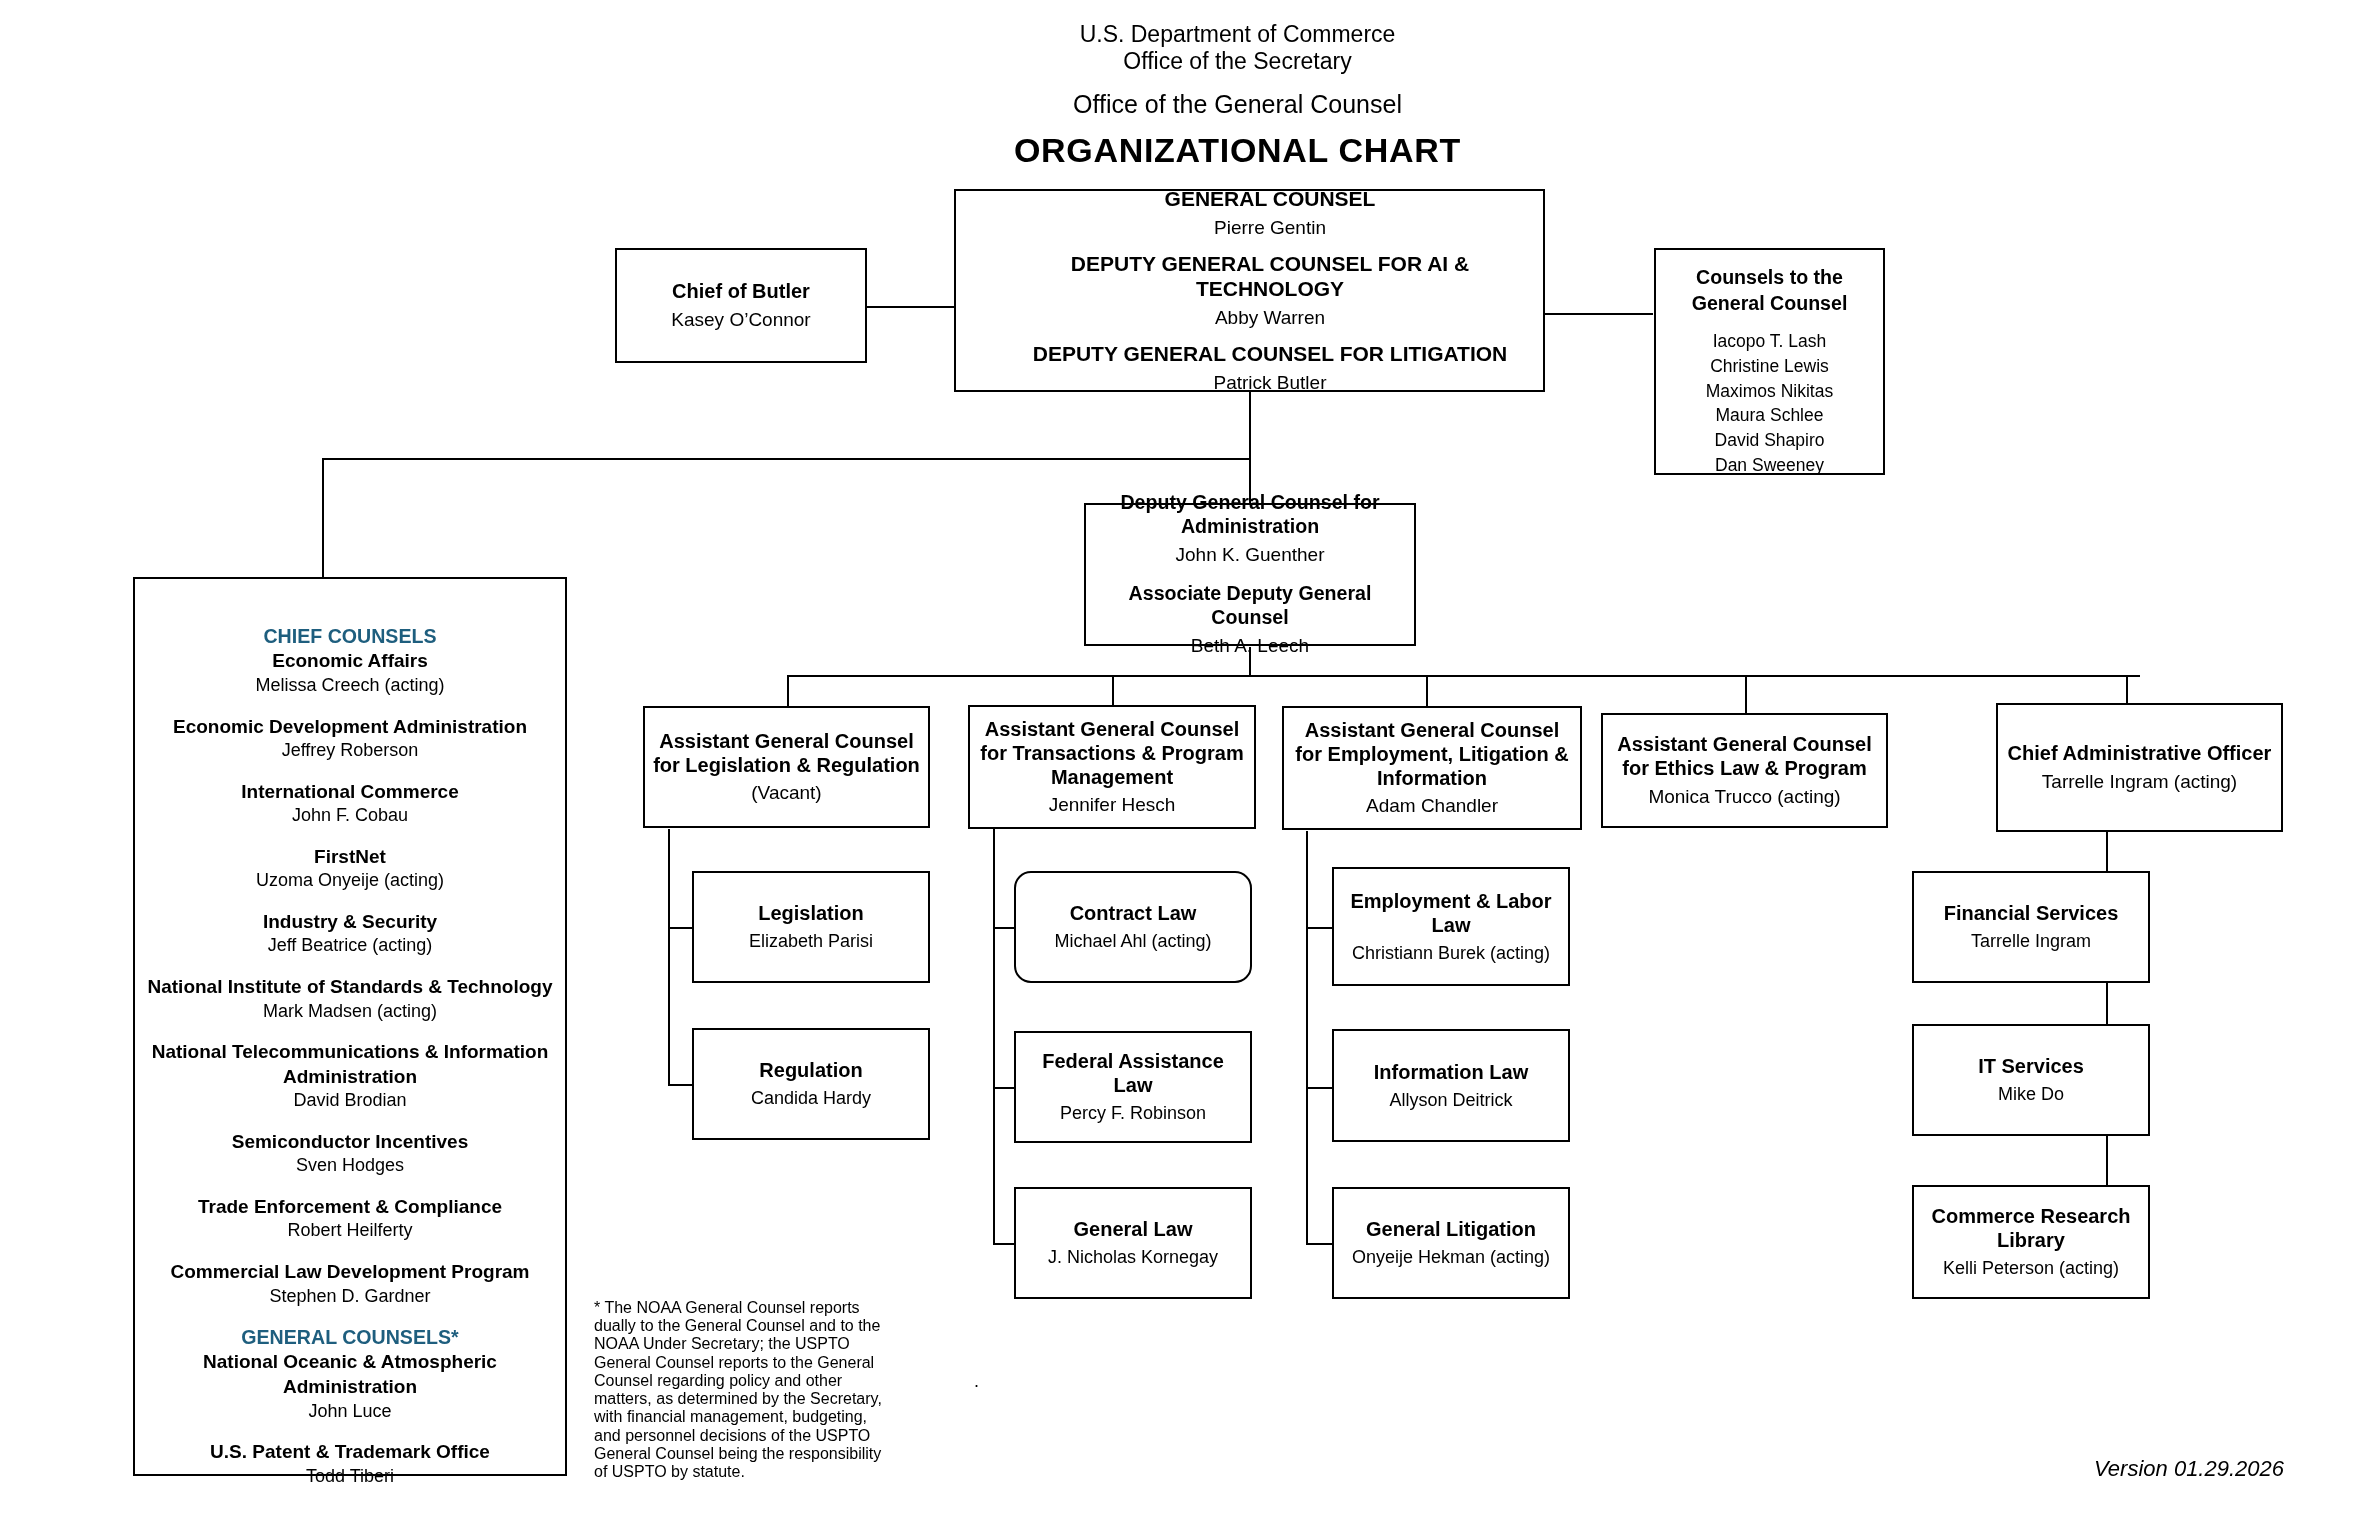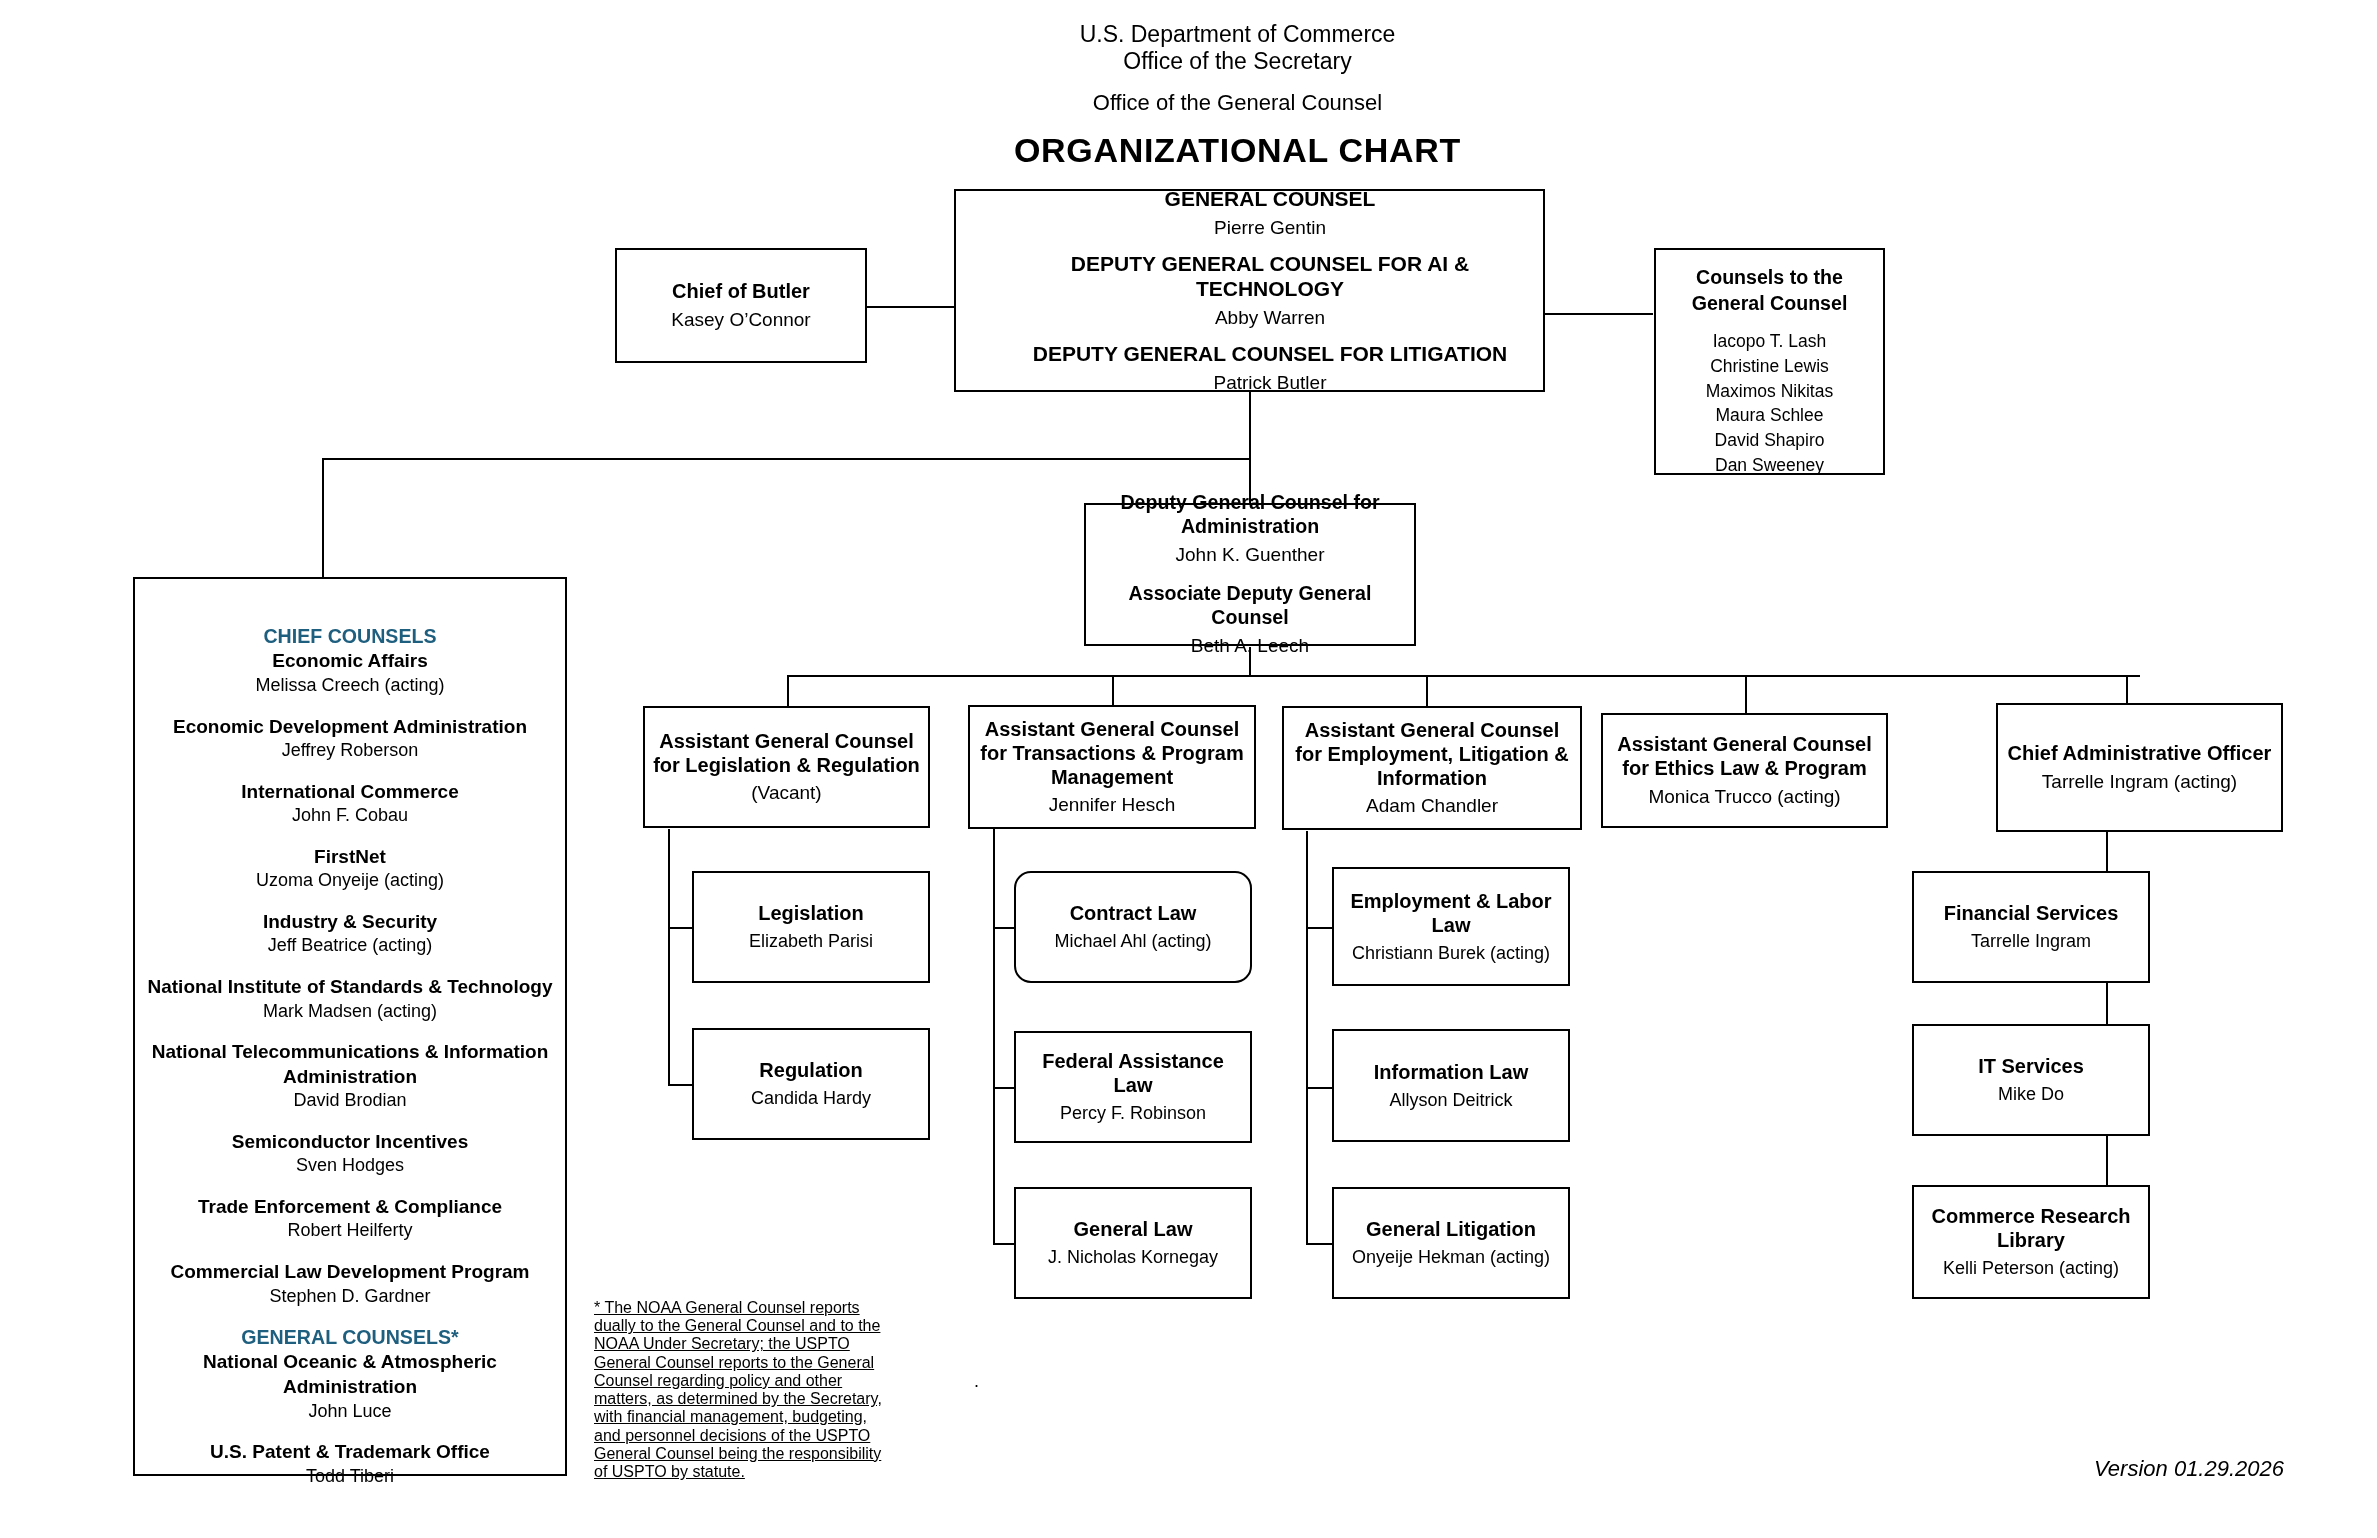--- a/index.html
+++ b/index.html
@@ -32,25 +32,25 @@
   .lp-entry { margin-top:17px; }
   .lp-entry.after-heading { margin-top:0; }
   .lp-entry .et { font-weight:bold; font-size:19px; line-height:1.3; }
   .lp-entry .en { font-size:18px; line-height:1.3; }
   
   .counsels .bt { font-size:19.6px; line-height:1.3; }
   .counsels .names { margin-top:12.6px; font-size:17.5px; line-height:1.42; }
   
   .hdr { position:absolute; left:818px; width:839px; text-align:center; }
   .hdr-small { font-size:23px; line-height:1.18; }
-  .hdr-mid { font-size:22px; }
+  .hdr-mid { font-size:25px; }
   .hdr-title { font-size:34px; font-weight:bold; letter-spacing:0.7px; }
   .footnote {
     position:absolute; left:594px; top:1299px; width:302px;
-    font-size:16px; line-height:1.14; text-align:left;text-decoration:underline;
+    font-size:16px; line-height:1.14; text-align:left;
   }
   .version { position:absolute; left:2094px; top:1456px; font-size:22px; font-style:italic; }
   .straydot { position:absolute; left:974px; top:1371px; font-size:18px; }
 </style>
 </head>
 <body>
 
 <div id="canvas">
 
   <div class="hdr hdr-small" style="top:21px;">U.S. Department of Commerce</div>

